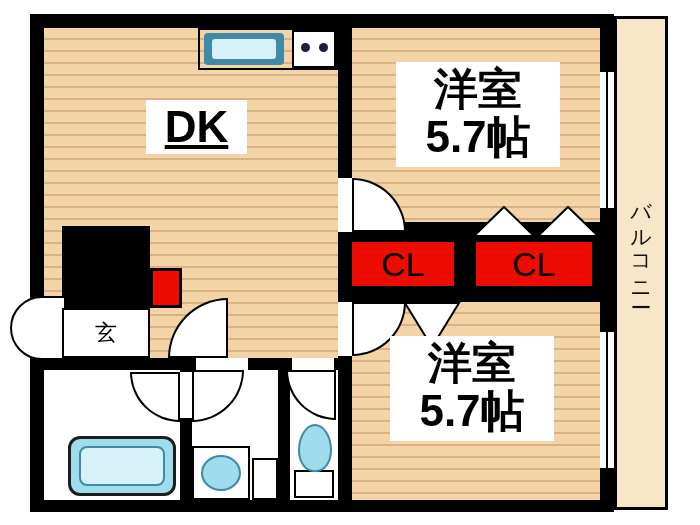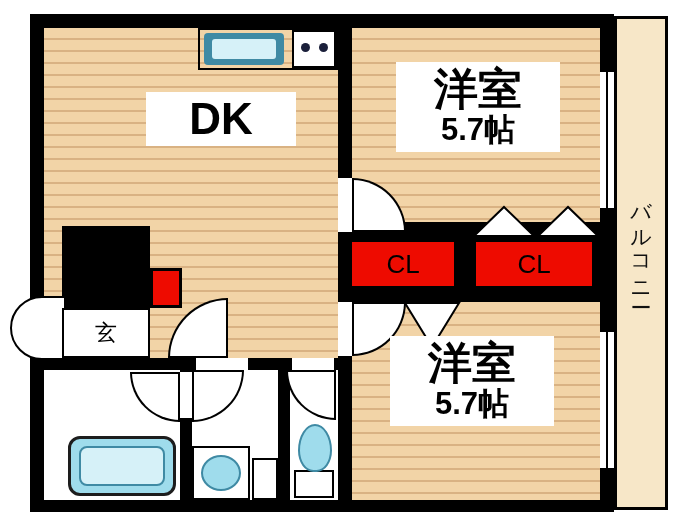--- a/index.html
+++ b/index.html
@@ -47,21 +47,21 @@
   .arc-front{left:10px;top:296px;width:56px;height:64px;border-radius:32px 0 0 32px;}
   .arc-hall{left:168px;top:298px;width:60px;height:60px;border-radius:100% 0 0 0;}
   .arc-bed1{left:352px;top:178px;width:54px;height:54px;border-radius:0 100% 0 0;}
   .arc-bed2{left:352px;top:302px;width:54px;height:54px;border-radius:0 0 100% 0;}
   .arc-wash{left:192px;top:370px;width:52px;height:52px;border-radius:0 0 100% 0;}
   .arc-wc{left:286px;top:370px;width:50px;height:50px;border-radius:0 0 0 100%;}
   .arc-bath{left:130px;top:372px;width:50px;height:50px;border-radius:0 0 0 100%;}
 
   
   .cl{background:var(--red);border:6px solid var(--wall);display:flex;align-items:center;justify-content:center;
-      font-size:26px;color:#000;}
+      font-size:34px;color:#000;}
   .cl1{left:346px;top:236px;width:114px;height:56px;}
   .cl2{left:470px;top:236px;width:128px;height:56px;}
 
   
   .tri-cl2{left:470px;top:204px;width:130px;height:34px;}
   .tri-cl1{left:402px;top:300px;width:60px;height:50px;}
 
   
   .win{background:#fff;border-top:2px solid #000;border-bottom:2px solid #000;}
   .win1{left:600px;top:70px;width:14px;height:140px;}
@@ -82,22 +82,22 @@
   .basin-unit{left:192px;top:446px;width:58px;height:54px;background:#fff;border:2px solid #000;}
   .basin{left:7px;top:7px;width:40px;height:36px;background:var(--fixture);border:2px solid var(--fixtureBorder);border-radius:50%;}
   .cabinet{left:252px;top:458px;width:26px;height:42px;background:#fff;border:2px solid #000;}
   .wc-tank{left:294px;top:470px;width:40px;height:28px;background:#fff;border:2px solid #000;}
   .wc-bowl{left:298px;top:424px;width:34px;height:48px;background:var(--fixture);border:2px solid var(--fixtureBorder);
            border-radius:50% 50% 45% 45% / 55% 55% 45% 45%;}
 
   
   .room-label{background:#fff;text-align:center;color:#000;padding:4px 6px;}
   .room-label .t1{font-size:44px;font-weight:bold;line-height:1.05;}
-  .room-label .t2{font-size:31px;font-weight:bold;line-height:1.15;}
-  .label-dk{left:146px;top:92px;width:150px;}
+  .room-label .t2{font-size:44px;font-weight:bold;line-height:1.15;}
+  .label-dk{left:146px;top:100px;width:101px;text-decoration:underline;}
   .label-bed1{left:396px;top:62px;width:164px;}
   .label-bed2{left:390px;top:336px;width:164px;}
 </style>
 </head>
 <body>
 
 <div class="canvas">
 
   <div class="abs bg-rooms"></div>
 

